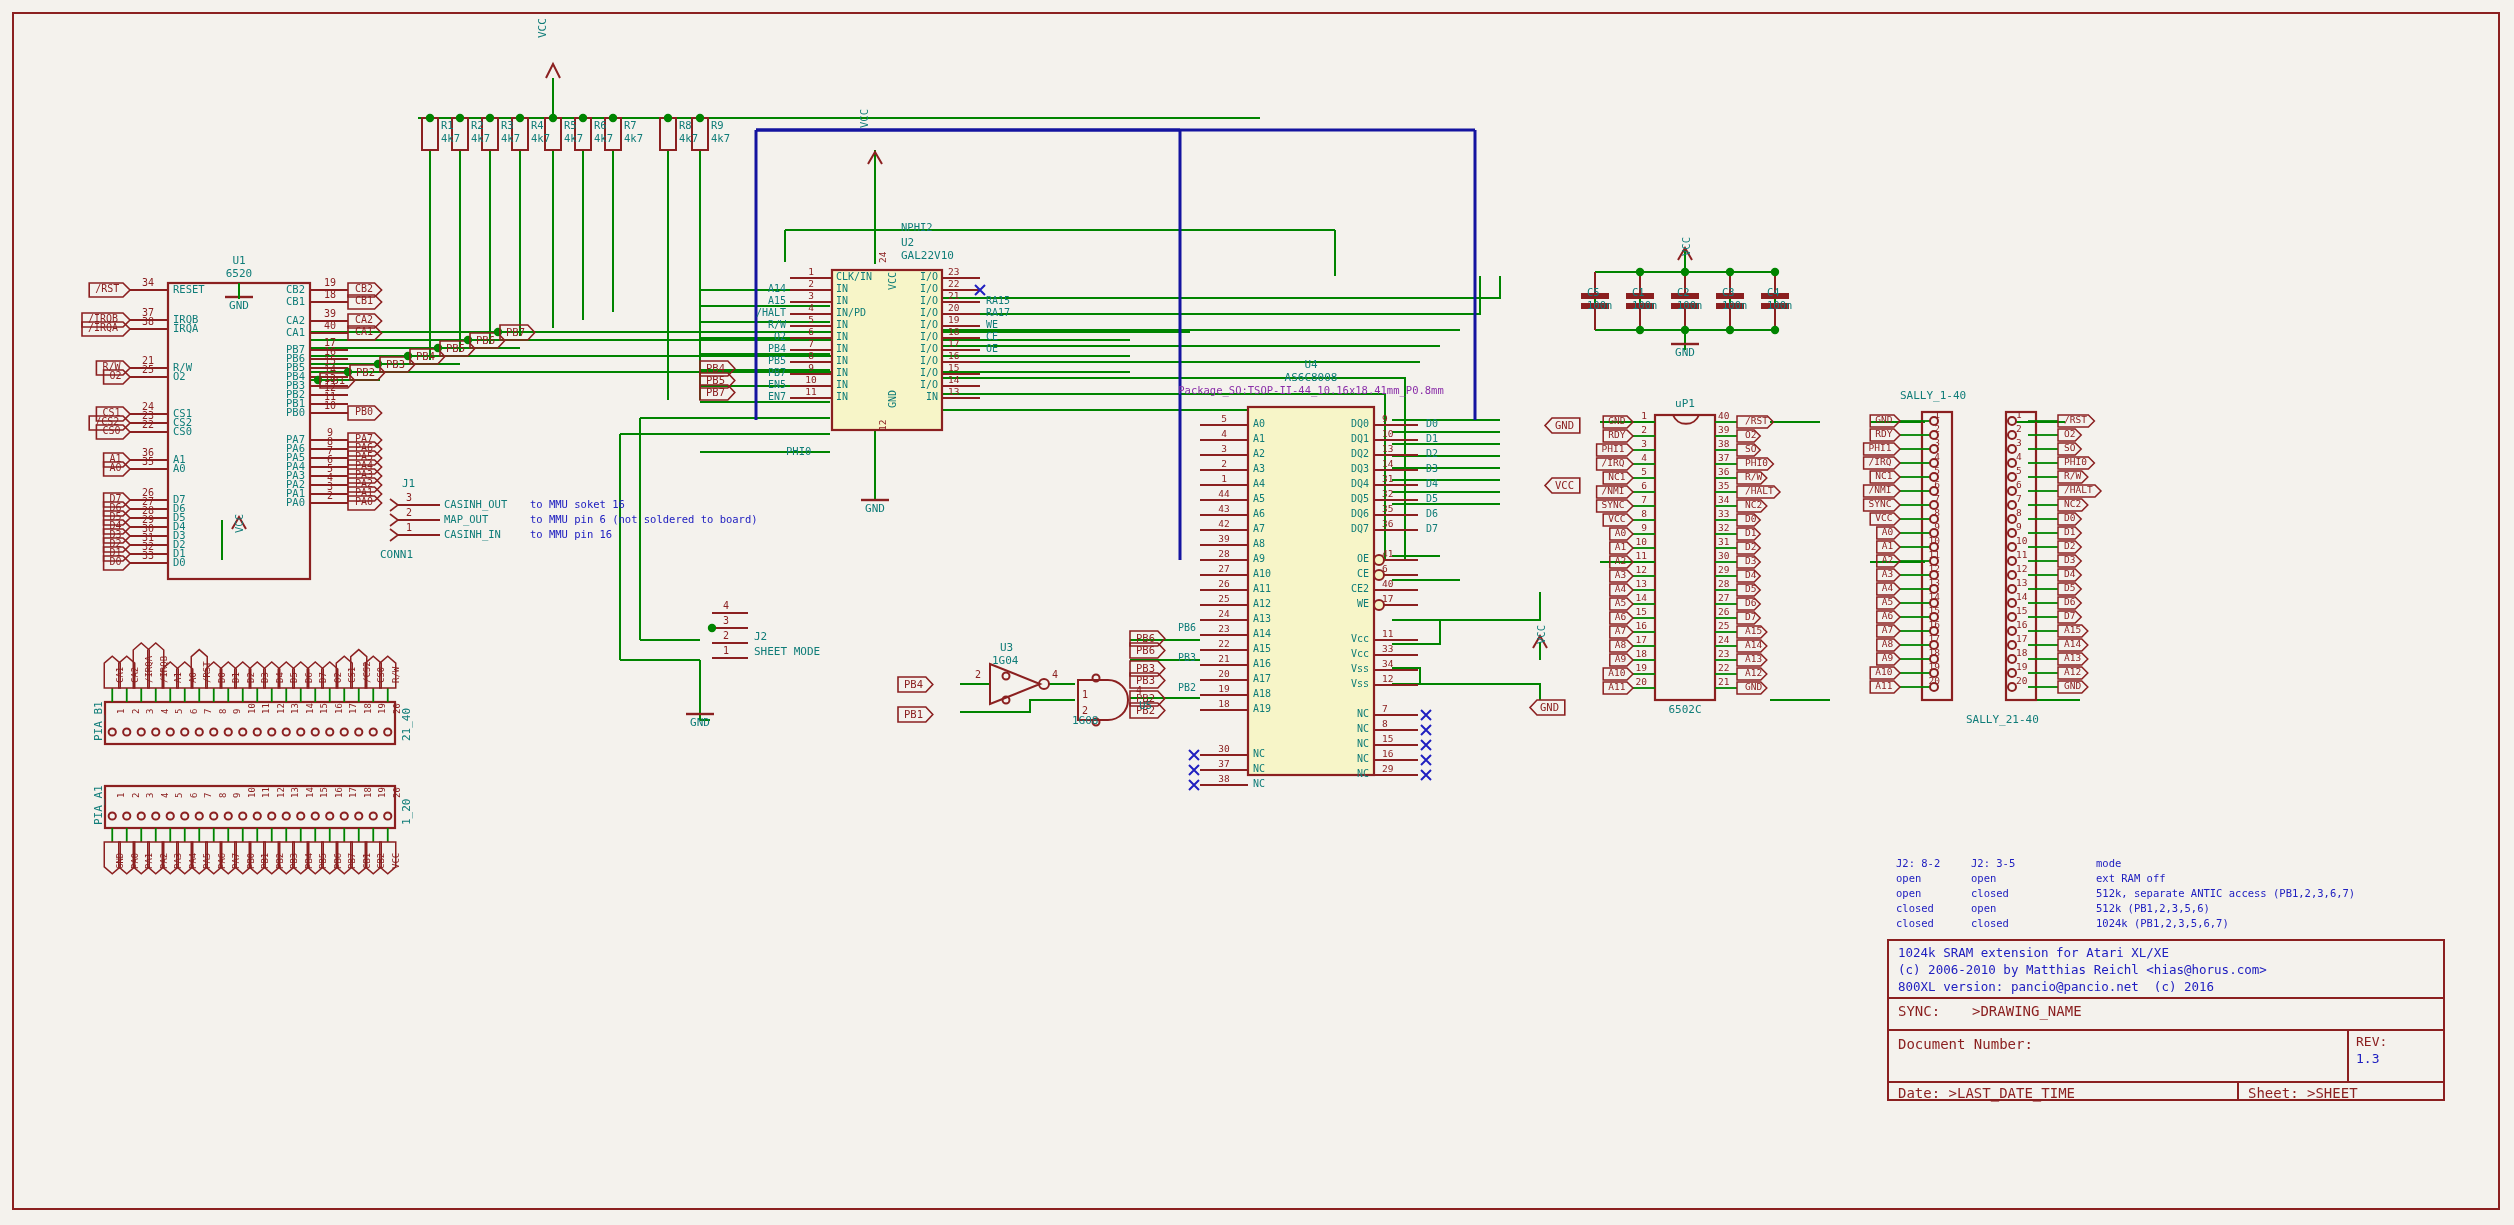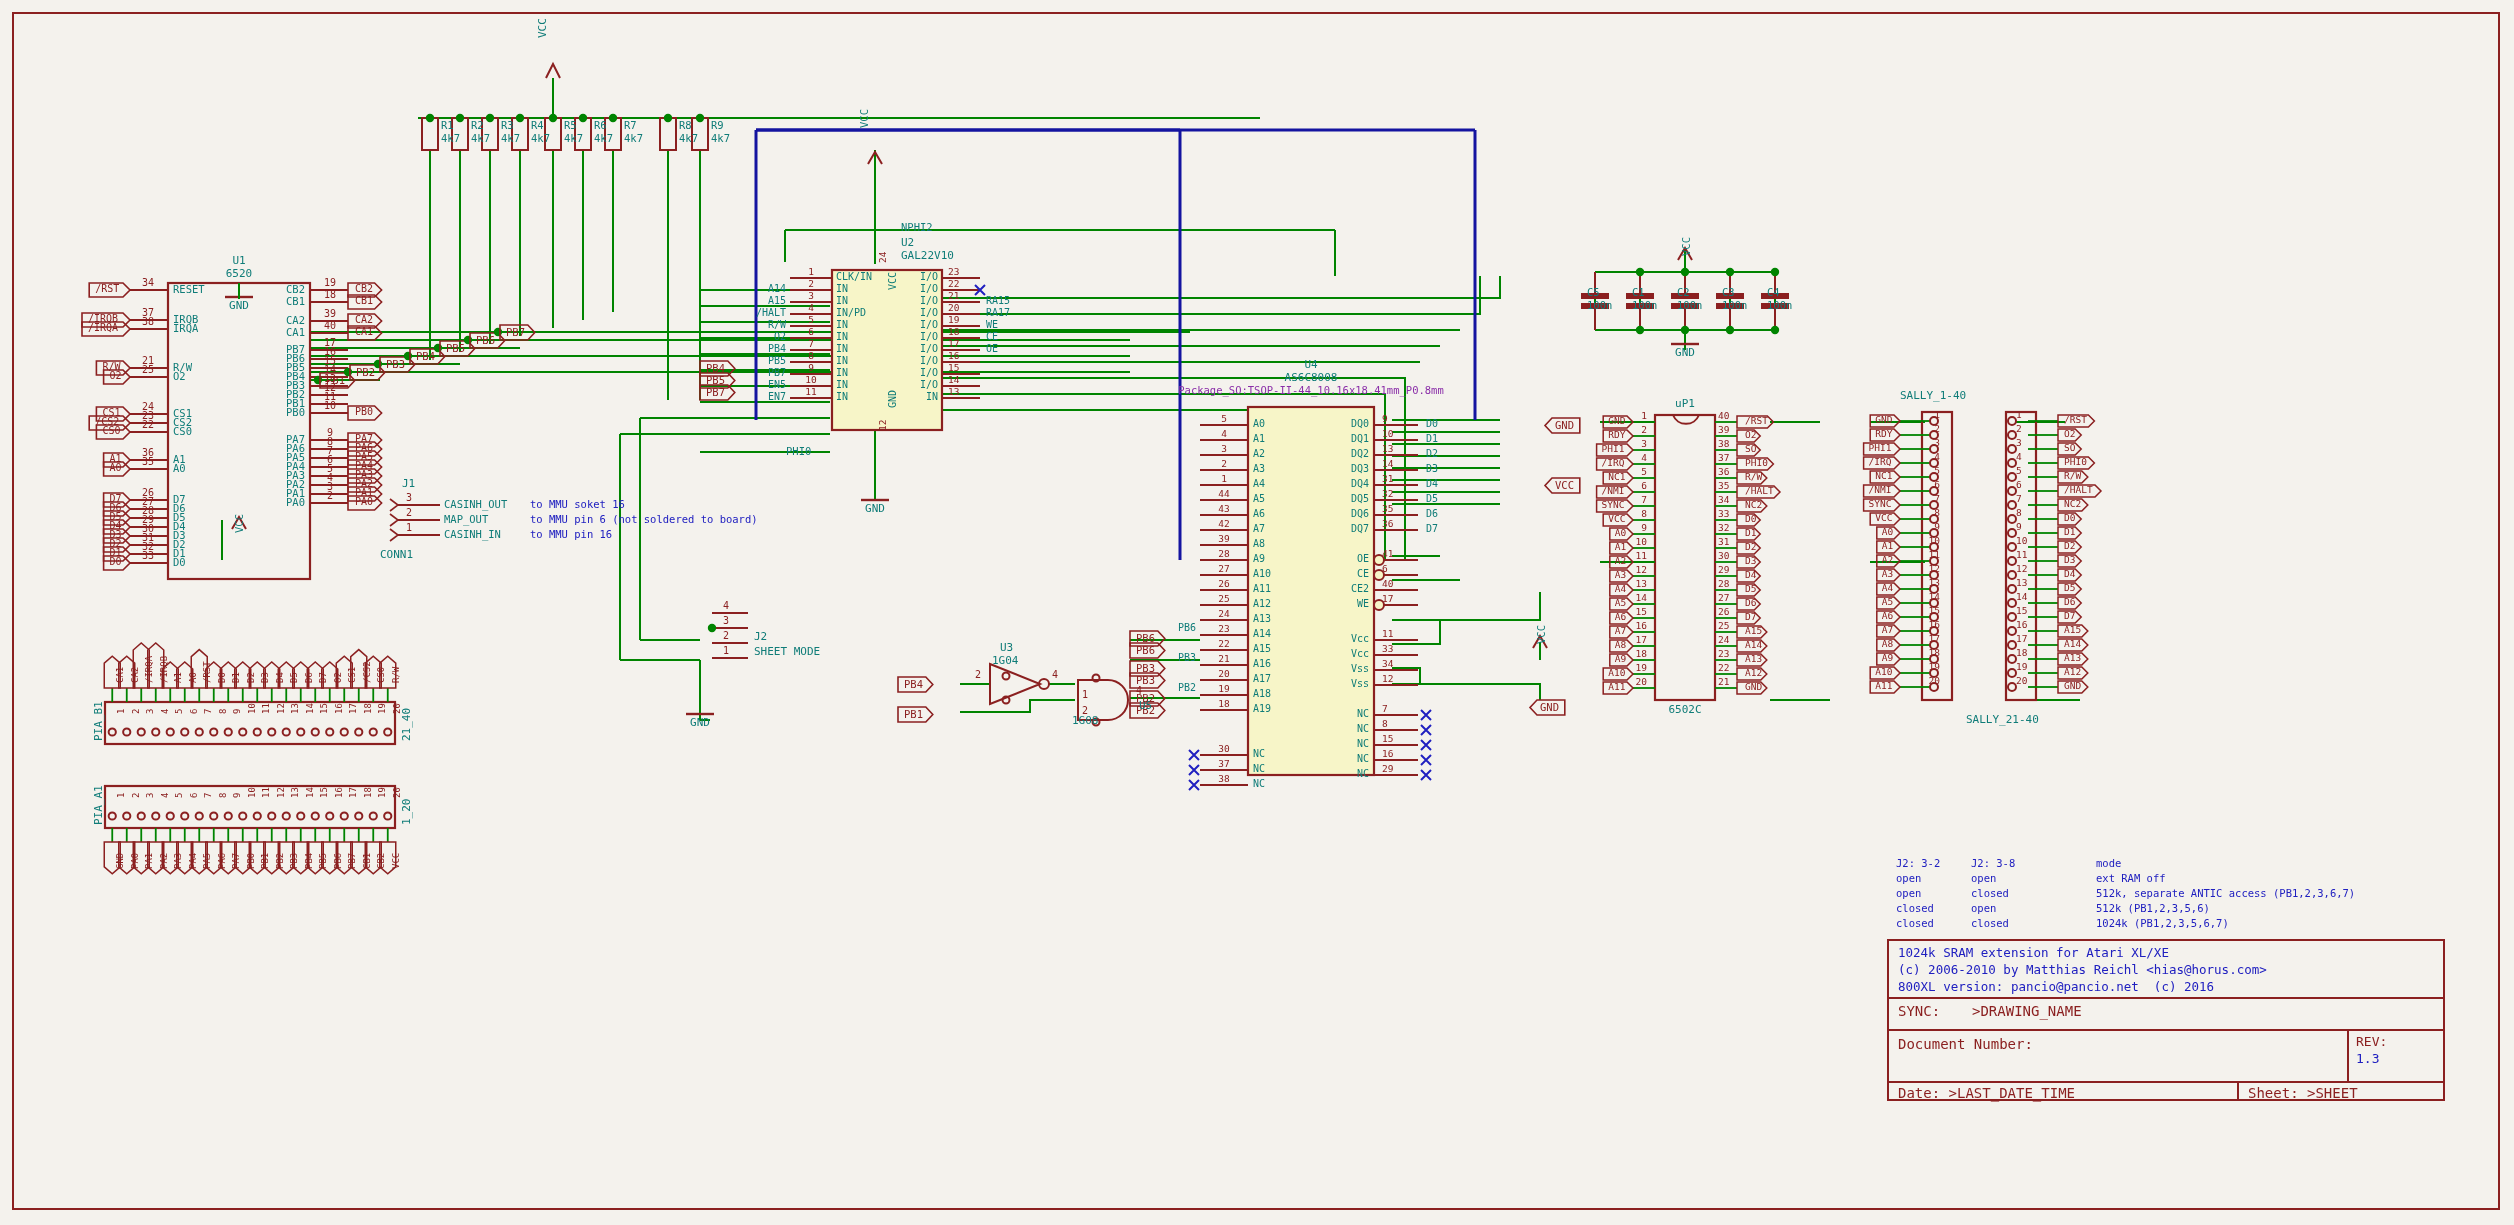--- a/index.html
+++ b/index.html
@@ -1320,22 +1320,22 @@
       <div class="lbl" style="left: 334.75px; top: 798px; color: rgb(139, 32, 32); font-size: 9px; font-family: &quot;DejaVu Sans Mono&quot;, monospace; transform: rotate(-90deg); transform-origin: 0px 0px;">16</div>
       <div class="lbl" style="left: 333.75px; top: 868.8px; color: rgb(139, 32, 32); font-size: 9px; font-family: &quot;DejaVu Sans Mono&quot;, monospace; transform: rotate(-90deg); transform-origin: 0px 0px;">PB6</div>
       <div class="lbl" style="left: 349.25px; top: 798px; color: rgb(139, 32, 32); font-size: 9px; font-family: &quot;DejaVu Sans Mono&quot;, monospace; transform: rotate(-90deg); transform-origin: 0px 0px;">17</div>
       <div class="lbl" style="left: 348.25px; top: 868.8px; color: rgb(139, 32, 32); font-size: 9px; font-family: &quot;DejaVu Sans Mono&quot;, monospace; transform: rotate(-90deg); transform-origin: 0px 0px;">PB7</div>
       <div class="lbl" style="left: 363.75px; top: 798px; color: rgb(139, 32, 32); font-size: 9px; font-family: &quot;DejaVu Sans Mono&quot;, monospace; transform: rotate(-90deg); transform-origin: 0px 0px;">18</div>
       <div class="lbl" style="left: 362.75px; top: 868.8px; color: rgb(139, 32, 32); font-size: 9px; font-family: &quot;DejaVu Sans Mono&quot;, monospace; transform: rotate(-90deg); transform-origin: 0px 0px;">CB1</div>
       <div class="lbl" style="left: 378.25px; top: 798px; color: rgb(139, 32, 32); font-size: 9px; font-family: &quot;DejaVu Sans Mono&quot;, monospace; transform: rotate(-90deg); transform-origin: 0px 0px;">19</div>
       <div class="lbl" style="left: 377.25px; top: 868.8px; color: rgb(139, 32, 32); font-size: 9px; font-family: &quot;DejaVu Sans Mono&quot;, monospace; transform: rotate(-90deg); transform-origin: 0px 0px;">CB2</div>
       <div class="lbl" style="left: 392.75px; top: 798px; color: rgb(139, 32, 32); font-size: 9px; font-family: &quot;DejaVu Sans Mono&quot;, monospace; transform: rotate(-90deg); transform-origin: 0px 0px;">20</div>
       <div class="lbl" style="left: 391.75px; top: 868.8px; color: rgb(139, 32, 32); font-size: 9px; font-family: &quot;DejaVu Sans Mono&quot;, monospace; transform: rotate(-90deg); transform-origin: 0px 0px;">VCC</div>
-      <div class="lbl" style="left: 1896px; top: 858px; color: rgb(32, 32, 192); font-size: 10.5px; font-family: &quot;DejaVu Sans Mono&quot;, monospace;">J2: 3-2</div>
-      <div class="lbl" style="left: 1971px; top: 858px; color: rgb(32, 32, 192); font-size: 10.5px; font-family: &quot;DejaVu Sans Mono&quot;, monospace;">J2: 3-8</div>
+      <div class="lbl" style="left: 1896px; top: 858px; color: rgb(32, 32, 192); font-size: 10.5px; font-family: &quot;DejaVu Sans Mono&quot;, monospace;">J2: 8-2</div>
+      <div class="lbl" style="left: 1971px; top: 858px; color: rgb(32, 32, 192); font-size: 10.5px; font-family: &quot;DejaVu Sans Mono&quot;, monospace;">J2: 3-5</div>
       <div class="lbl" style="left: 2096px; top: 858px; color: rgb(32, 32, 192); font-size: 10.5px; font-family: &quot;DejaVu Sans Mono&quot;, monospace;">mode</div>
       <div class="lbl" style="left: 1896px; top: 873px; color: rgb(32, 32, 192); font-size: 10.5px; font-family: &quot;DejaVu Sans Mono&quot;, monospace;">open</div>
       <div class="lbl" style="left: 1971px; top: 873px; color: rgb(32, 32, 192); font-size: 10.5px; font-family: &quot;DejaVu Sans Mono&quot;, monospace;">open</div>
       <div class="lbl" style="left: 2096px; top: 873px; color: rgb(32, 32, 192); font-size: 10.5px; font-family: &quot;DejaVu Sans Mono&quot;, monospace;">ext RAM off</div>
       <div class="lbl" style="left: 1896px; top: 888px; color: rgb(32, 32, 192); font-size: 10.5px; font-family: &quot;DejaVu Sans Mono&quot;, monospace;">open</div>
       <div class="lbl" style="left: 1971px; top: 888px; color: rgb(32, 32, 192); font-size: 10.5px; font-family: &quot;DejaVu Sans Mono&quot;, monospace;">closed</div>
       <div class="lbl" style="left: 2096px; top: 888px; color: rgb(32, 32, 192); font-size: 10.5px; font-family: &quot;DejaVu Sans Mono&quot;, monospace;">512k, separate ANTIC access (PB1,2,3,6,7)</div>
       <div class="lbl" style="left: 1896px; top: 903px; color: rgb(32, 32, 192); font-size: 10.5px; font-family: &quot;DejaVu Sans Mono&quot;, monospace;">closed</div>
       <div class="lbl" style="left: 1971px; top: 903px; color: rgb(32, 32, 192); font-size: 10.5px; font-family: &quot;DejaVu Sans Mono&quot;, monospace;">open</div>
       <div class="lbl" style="left: 2096px; top: 903px; color: rgb(32, 32, 192); font-size: 10.5px; font-family: &quot;DejaVu Sans Mono&quot;, monospace;">512k (PB1,2,3,5,6)</div>

